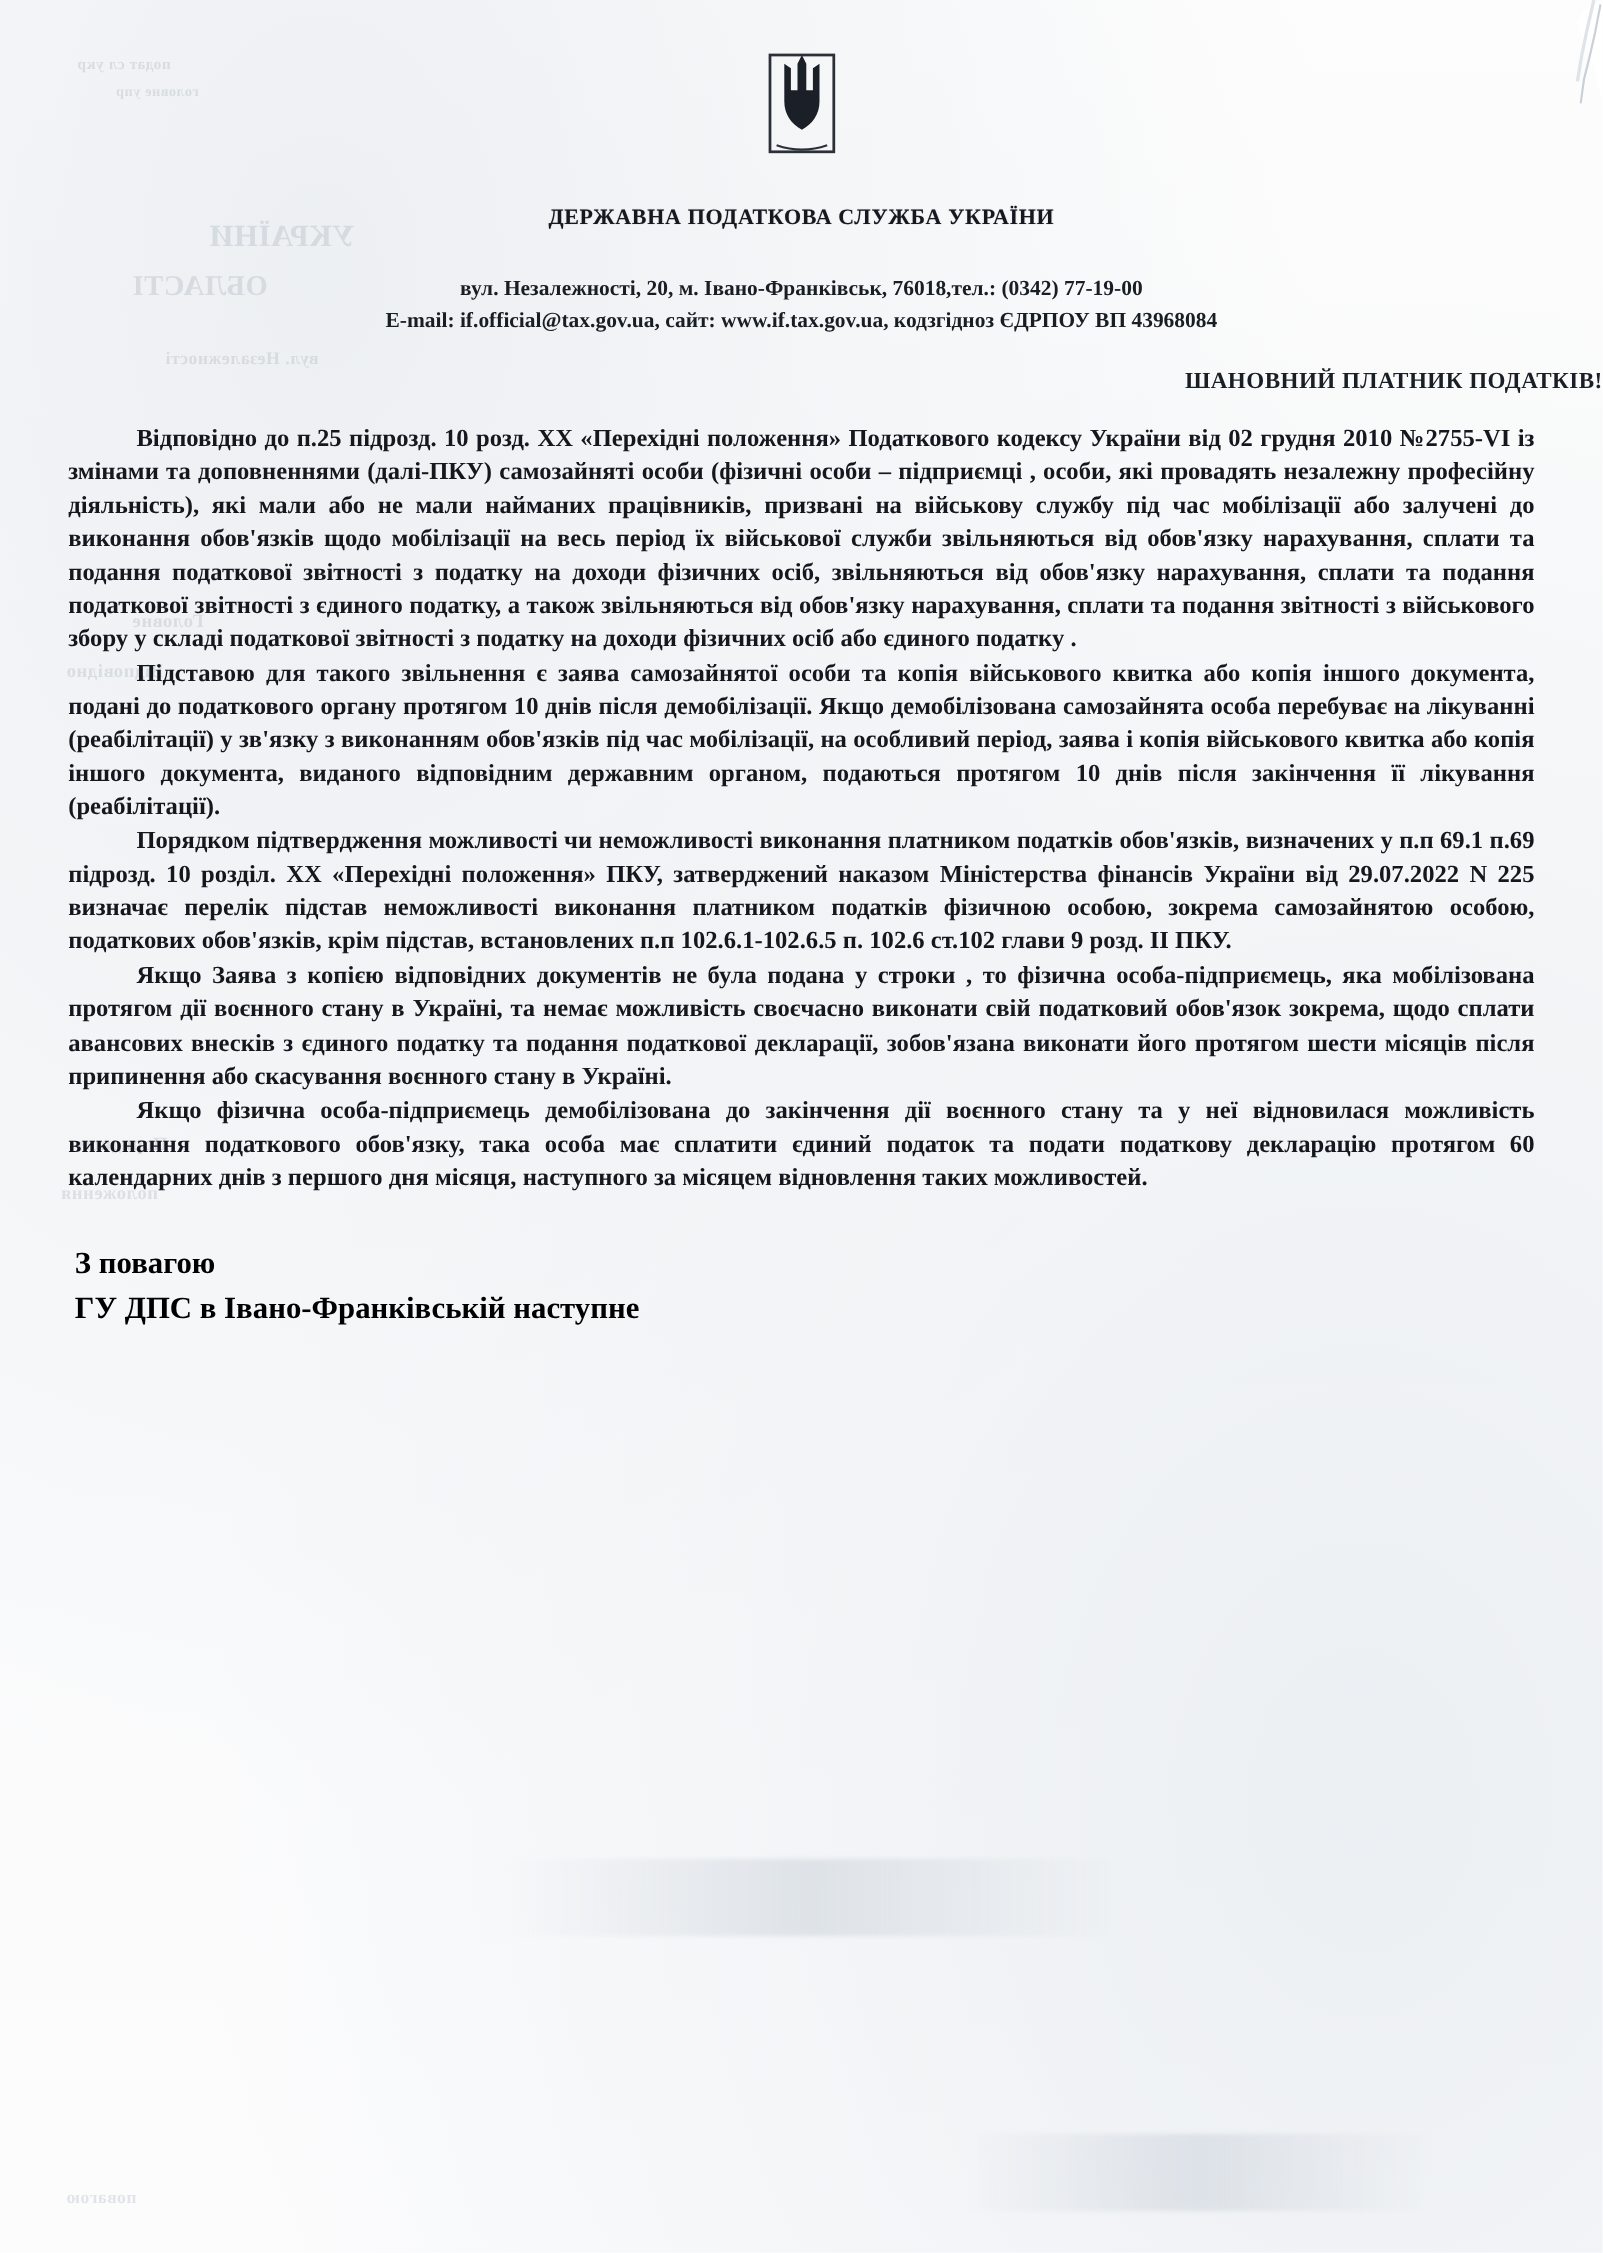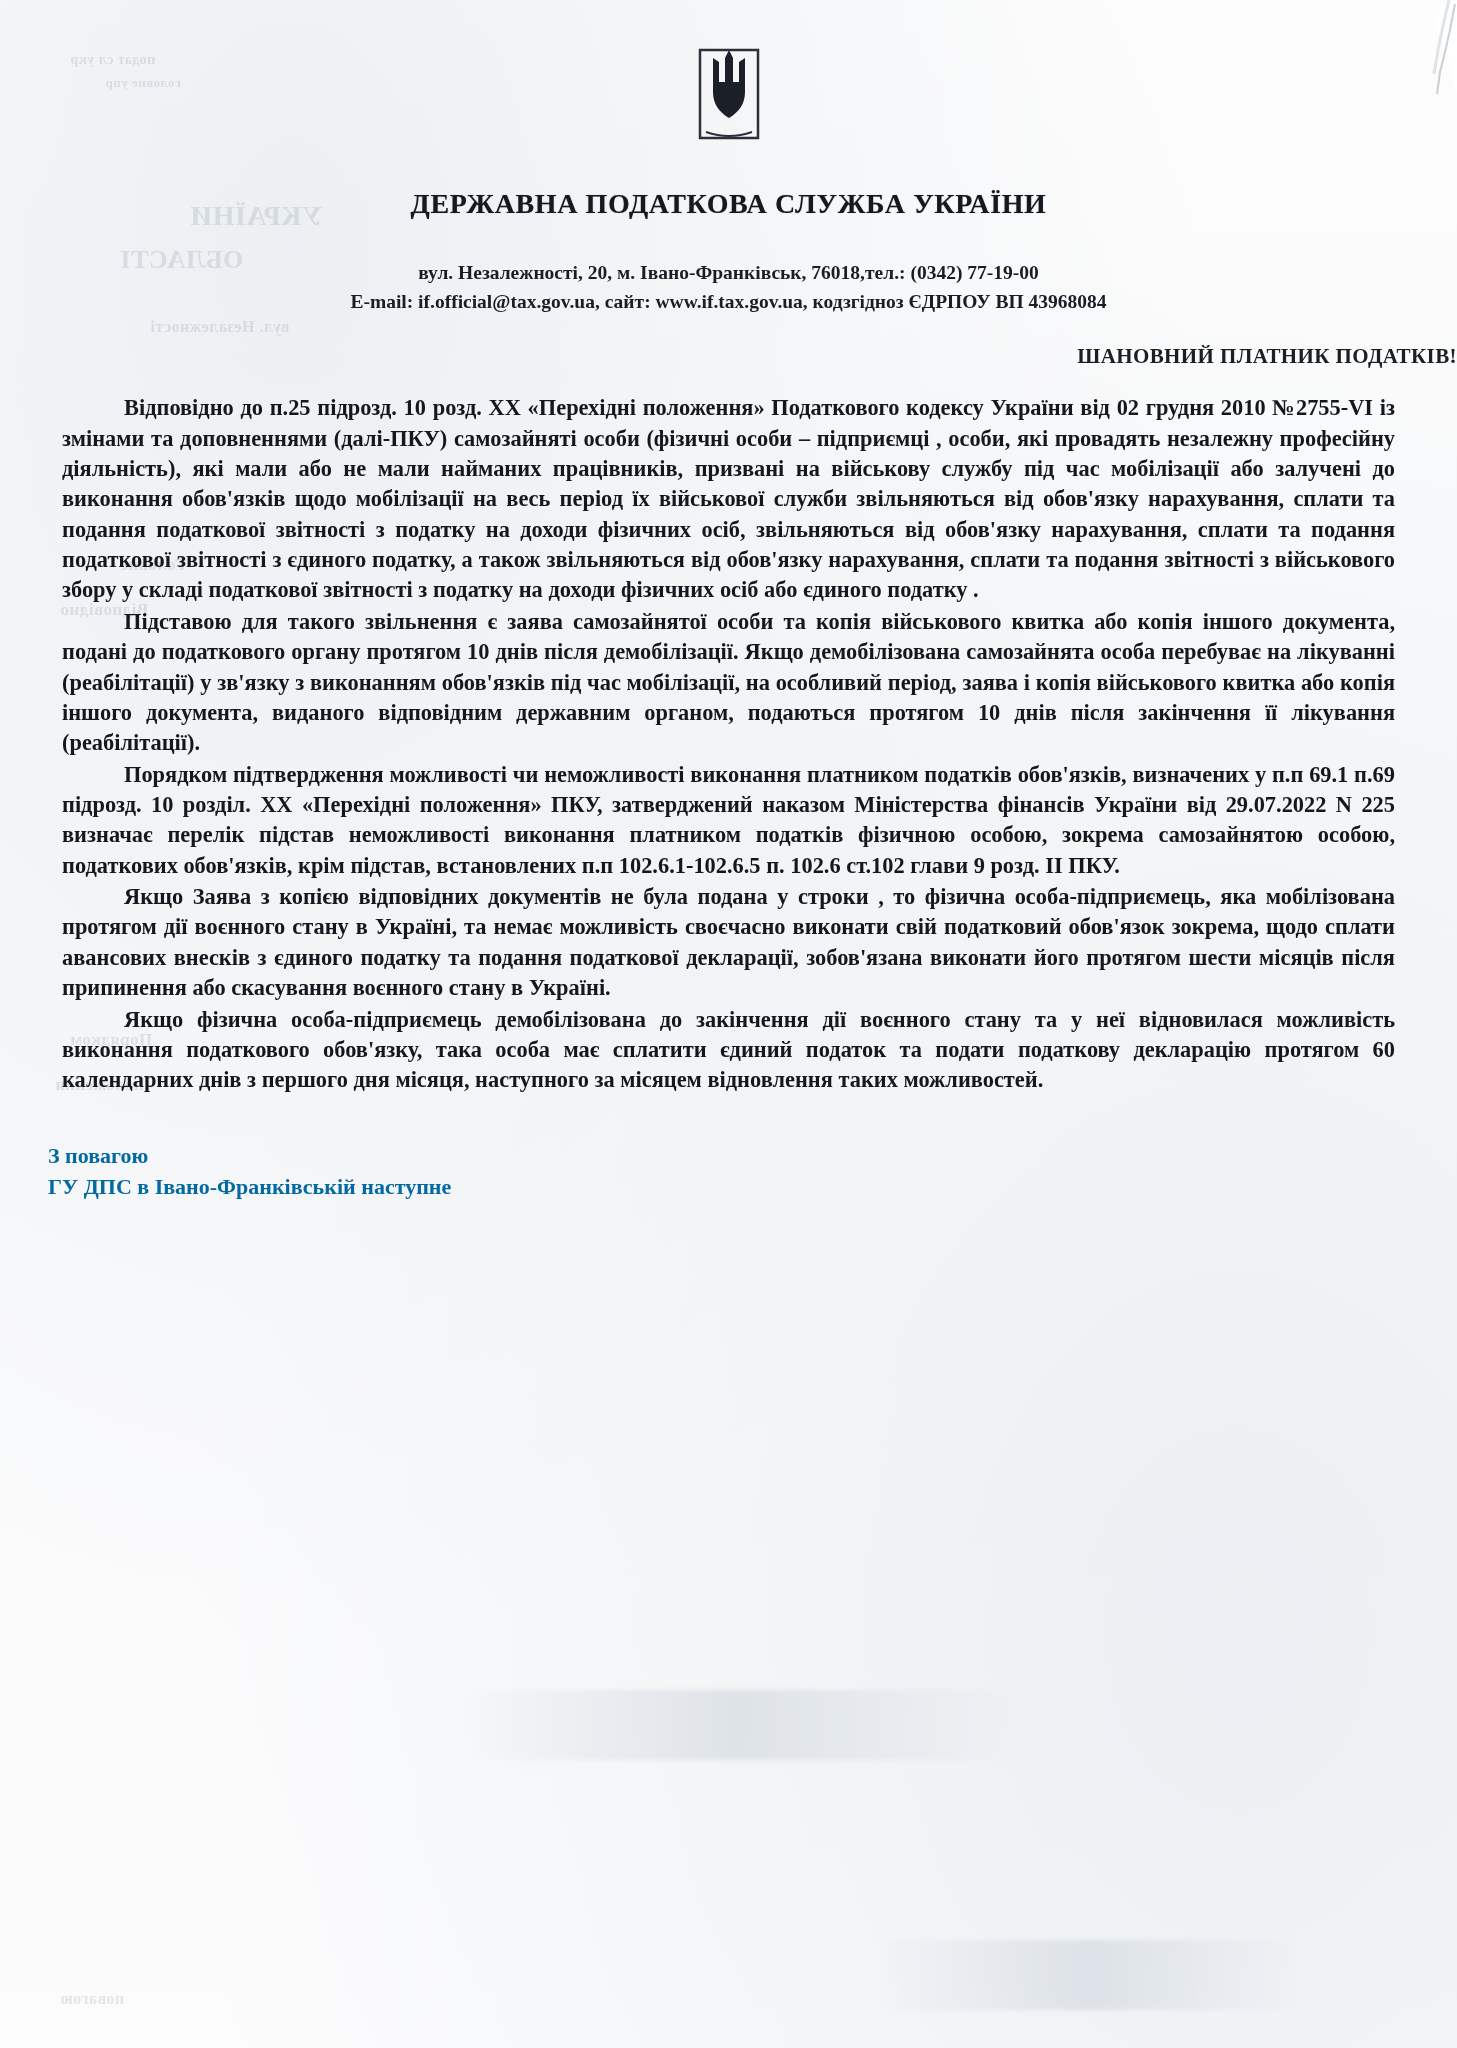--- a/index.html
+++ b/index.html
@@ -53,21 +53,21 @@
     height: 96px;
   }
   .emblem svg { display: inline-block; }
 
   .org-block {
     text-align: center;
     margin-top: 42px;
   }
   .org-line1, .org-line2 {
     font-weight: 700;
-    font-size: 28px;
+    font-size: 20px;
     letter-spacing: 0.6px;
     line-height: 1.28;
     color: #15191f;
     text-shadow: 0 0 1px rgba(20,24,30,0.35);
   }
   .org-line2 { font-size: 25px; }
 
   .contacts {
     text-align: center;
     margin-top: 36px;
@@ -96,25 +96,25 @@
     font-size: 22.4px;
     line-height: 1.355;
     text-indent: 62px;
     margin: 0 0 1px 0;
     color: #14181e;
     font-weight: 600;
   }
   .para.bold-all { font-weight: 700; }
 
   .signoff {
-    margin: 44px 0 0 48px;
-    font-size: 22px;
+    margin: 44px 0 0 68px;
+    font-size: 28px;
     font-weight: 700;
     line-height: 1.45;
-    color: #0369a1;
+    color: #000000;
   }
 
   
   .corner-tear {
     position: absolute;
     right: 0;
     top: 0;
     width: 120px;
     height: 96px;
     pointer-events: none;

